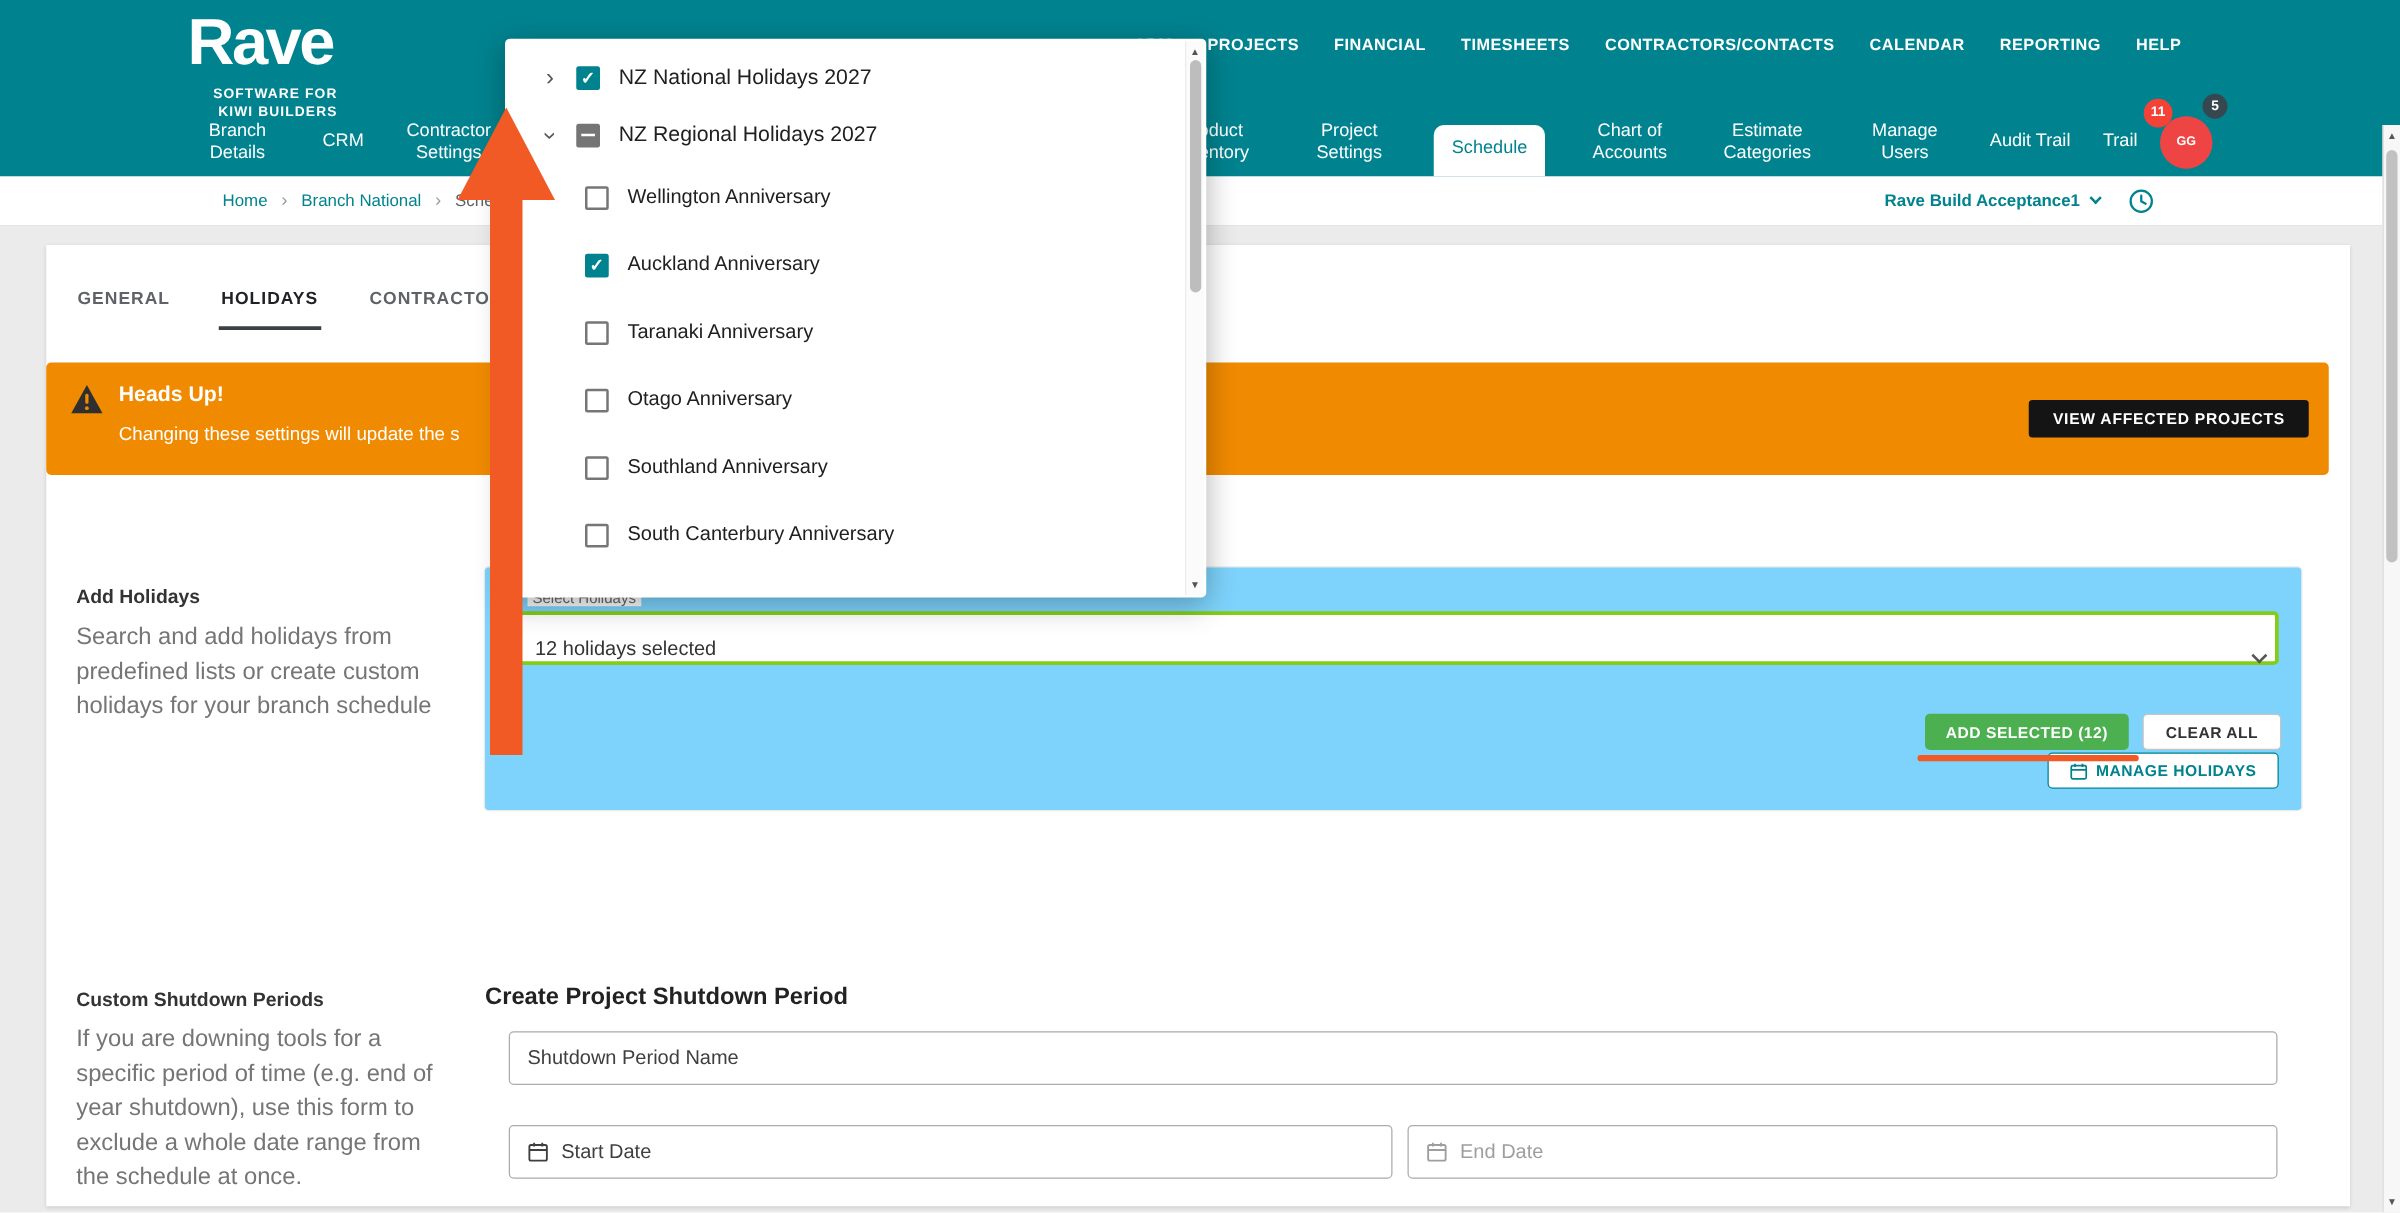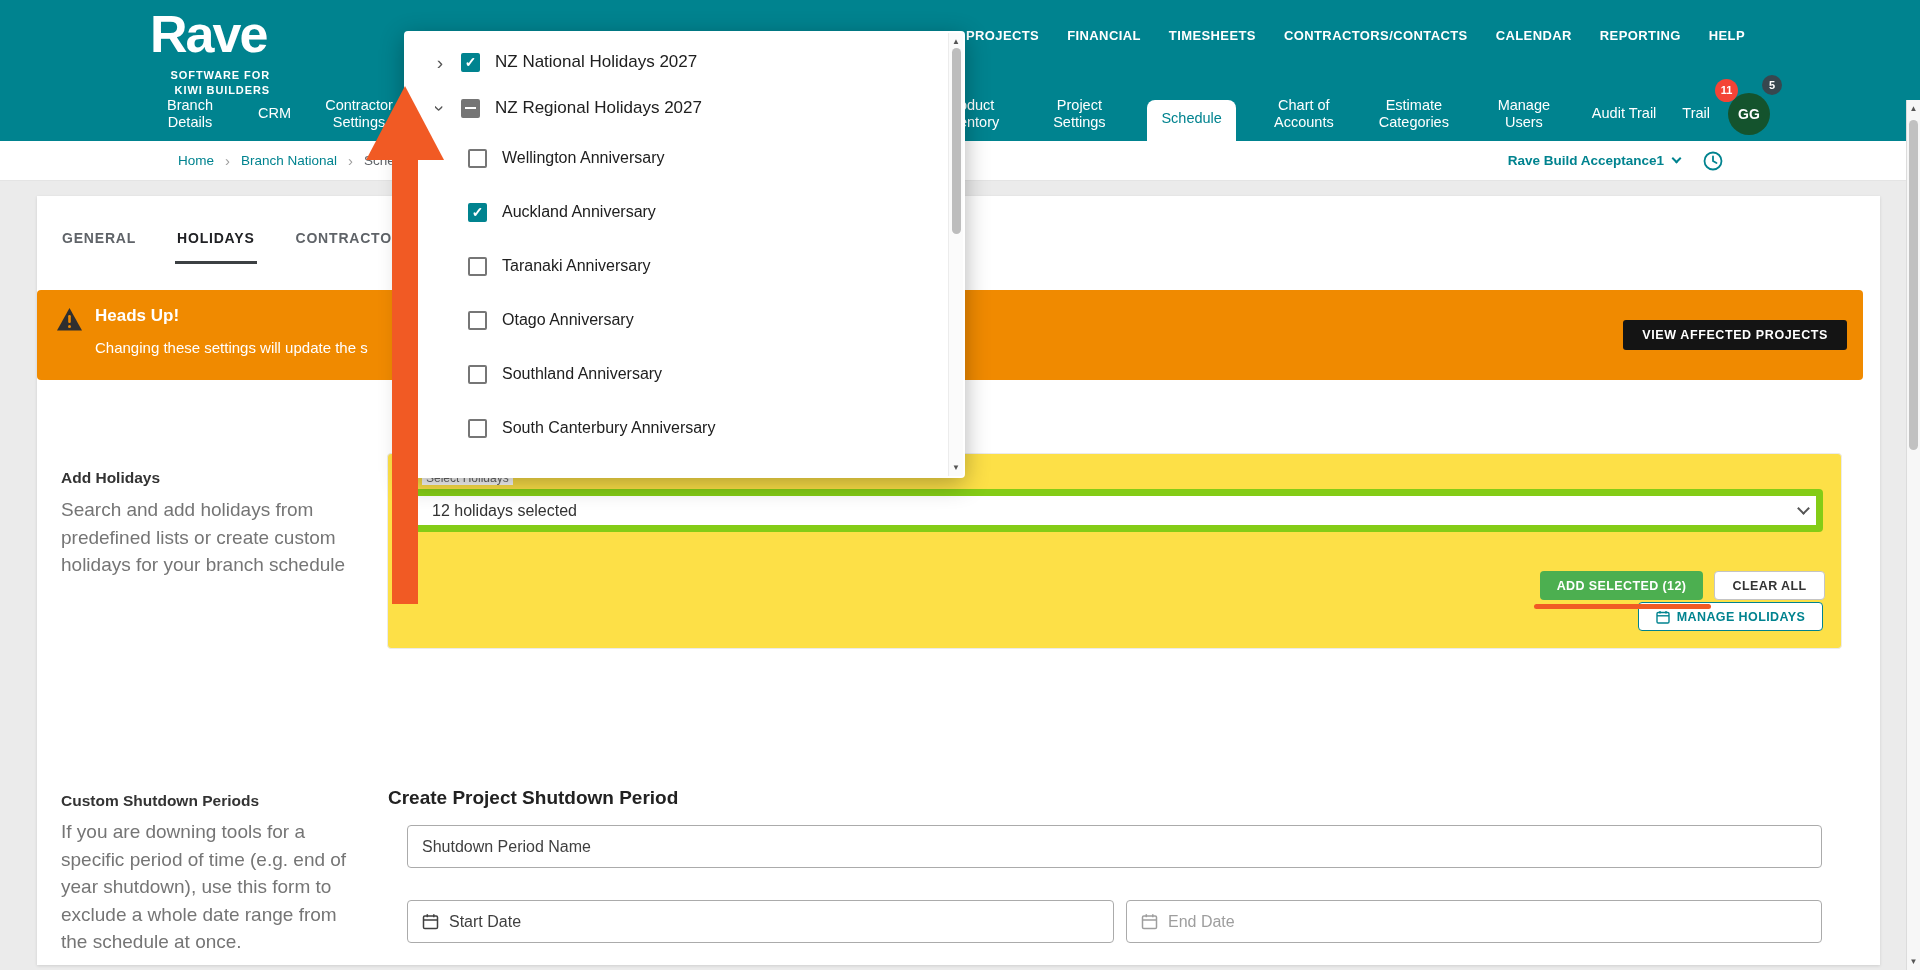--- a/index.html
+++ b/index.html
@@ -12,21 +12,21 @@
   .logo .brand{font-size:52px;font-weight:bold;letter-spacing:-2px;line-height:1}
   .logo .tagline{font-size:11px;font-weight:bold;letter-spacing:.9px;line-height:1.4;text-align:right;width:120px;margin-top:8px}
   .main-nav{position:absolute;top:28px;right:175px;display:flex;gap:28px}
   .main-nav .nav-item{color:#fff;font-size:13px;font-weight:bold;letter-spacing:.4px;white-space:nowrap;cursor:pointer}
   .subnav{position:absolute;left:148px;right:150px;bottom:0;height:55px;display:flex;align-items:center}
   .subnav-items{display:flex;align-items:center;gap:26px;flex:1;height:100%}
   .subnav-item{color:#fff;font-size:14.5px;line-height:1.15;text-align:center;max-width:84px;cursor:pointer}
   .subnav-item.active{background:#fff;color:var(--teal);border-radius:8px 8px 0 0;padding:10px 14px 14px;align-self:flex-end;max-width:none;font-weight:normal}
   .subnav-spacer{flex:1}
   .avatar-wrap{position:relative;margin-left:18px;cursor:pointer}
-  .avatar{width:42px;height:42px;border-radius:50%;background:#14532d;color:#fff;font-weight:bold;font-size:14px;display:flex;align-items:center;justify-content:center}
+  .avatar{width:42px;height:42px;border-radius:50%;background:#ef4444;color:#fff;font-weight:bold;font-size:10px;display:flex;align-items:center;justify-content:center}
   .badge{position:absolute;border-radius:50%;color:#fff;font-weight:bold;display:flex;align-items:center;justify-content:center}
   .badge.red{background:var(--badge-red);width:23px;height:23px;font-size:11px;top:-14px;left:-13px}
   .badge.dark{background:var(--badge-dark);width:20px;height:20px;font-size:11px;top:-18px;right:-12px}
 
   
   .breadcrumb-bar{position:absolute;top:141px;left:0;width:1906px;height:40px;background:#fff;display:flex;align-items:center;z-index:5;border-bottom:1px solid #e4e4e4}
   .breadcrumb{margin-left:178px;display:flex;align-items:center;font-size:13.5px}
   .breadcrumb .crumb{color:var(--teal);cursor:pointer;white-space:nowrap}
   .breadcrumb .crumb.current{color:#5f6368;cursor:default}
   .breadcrumb .sep{color:#9e9e9e;margin:0 11px;font-size:15px}
@@ -43,23 +43,23 @@
   
   .banner{position:absolute;left:0;top:94px;width:1826px;height:90px;background:var(--orange);border-radius:4px;color:#fff}
   .banner .warn-icon{position:absolute;left:19px;top:17px}
   .banner .b-title{position:absolute;left:58px;top:16px;font-size:17px;font-weight:bold}
   .banner .b-msg{position:absolute;left:58px;top:49px;font-size:15px;white-space:nowrap}
   .banner .b-btn{position:absolute;right:16px;top:30px;height:30px;padding:0 19px;background:var(--dark-btn);color:#fff;font-size:12.5px;font-weight:bold;letter-spacing:.6px;border:none;border-radius:3px;display:flex;align-items:center;cursor:pointer;font-family:inherit}
 
   
   .sec-title{position:absolute;font-size:15.5px;font-weight:bold;color:#333}
   .sec-desc{position:absolute;font-size:19px;color:#757575;line-height:1.45}
-  .inner-card{position:absolute;left:350px;top:257px;width:1455px;height:196px;background:#fde047;border:1px solid #ebebeb;border-radius:4px}
+  .inner-card{position:absolute;left:350px;top:257px;width:1455px;height:196px;background:#7dd3fc;border:1px solid #ebebeb;border-radius:4px}
   .float-label{position:absolute;left:34px;top:17px;font-size:12px;color:#666;background:#fcfcfc;padding:0 4px}
-  .select-field{position:absolute;left:20px;top:35px;width:1415px;height:43px;border:7px solid #84cc16;border-radius:4px;background:#fff;display:flex;align-items:center;padding:0 8px 0 17px;cursor:pointer}
+  .select-field{position:absolute;left:20px;top:35px;width:1415px;height:43px;border:3px solid #84cc16;border-radius:4px;background:#fff;display:flex;align-items:flex-end;padding:0 8px 0 17px;cursor:pointer}
   .select-field .sel-text{font-size:16px;color:#333;flex:1}
   .select-field .chev{width:9px;height:9px;color:#555}
   .btn{position:absolute;height:29px;border-radius:4px;font-size:12.5px;font-weight:bold;letter-spacing:.4px;display:flex;align-items:center;justify-content:center;cursor:pointer;border:none;font-family:Liberation Sans, sans-serif}
   .btn.green{left:1152px;top:117px;width:163px;background:var(--green);color:#fff}
   .btn.outline-grey{left:1326px;top:117px;width:111px;background:#fff;border:1px solid #c4c4c4;color:#333}
   .btn.outline-teal{left:1250px;top:148px;width:185px;background:#fff;border:1px solid var(--teal);color:var(--teal);gap:7px}
 
   
   .form-title{position:absolute;left:351px;top:591px;font-size:19px;font-weight:bold;color:#222}
   .text-input{position:absolute;border:1px solid #ababab;border-radius:4px;background:#fff;display:flex;align-items:center;padding:0 14px;gap:10px}

